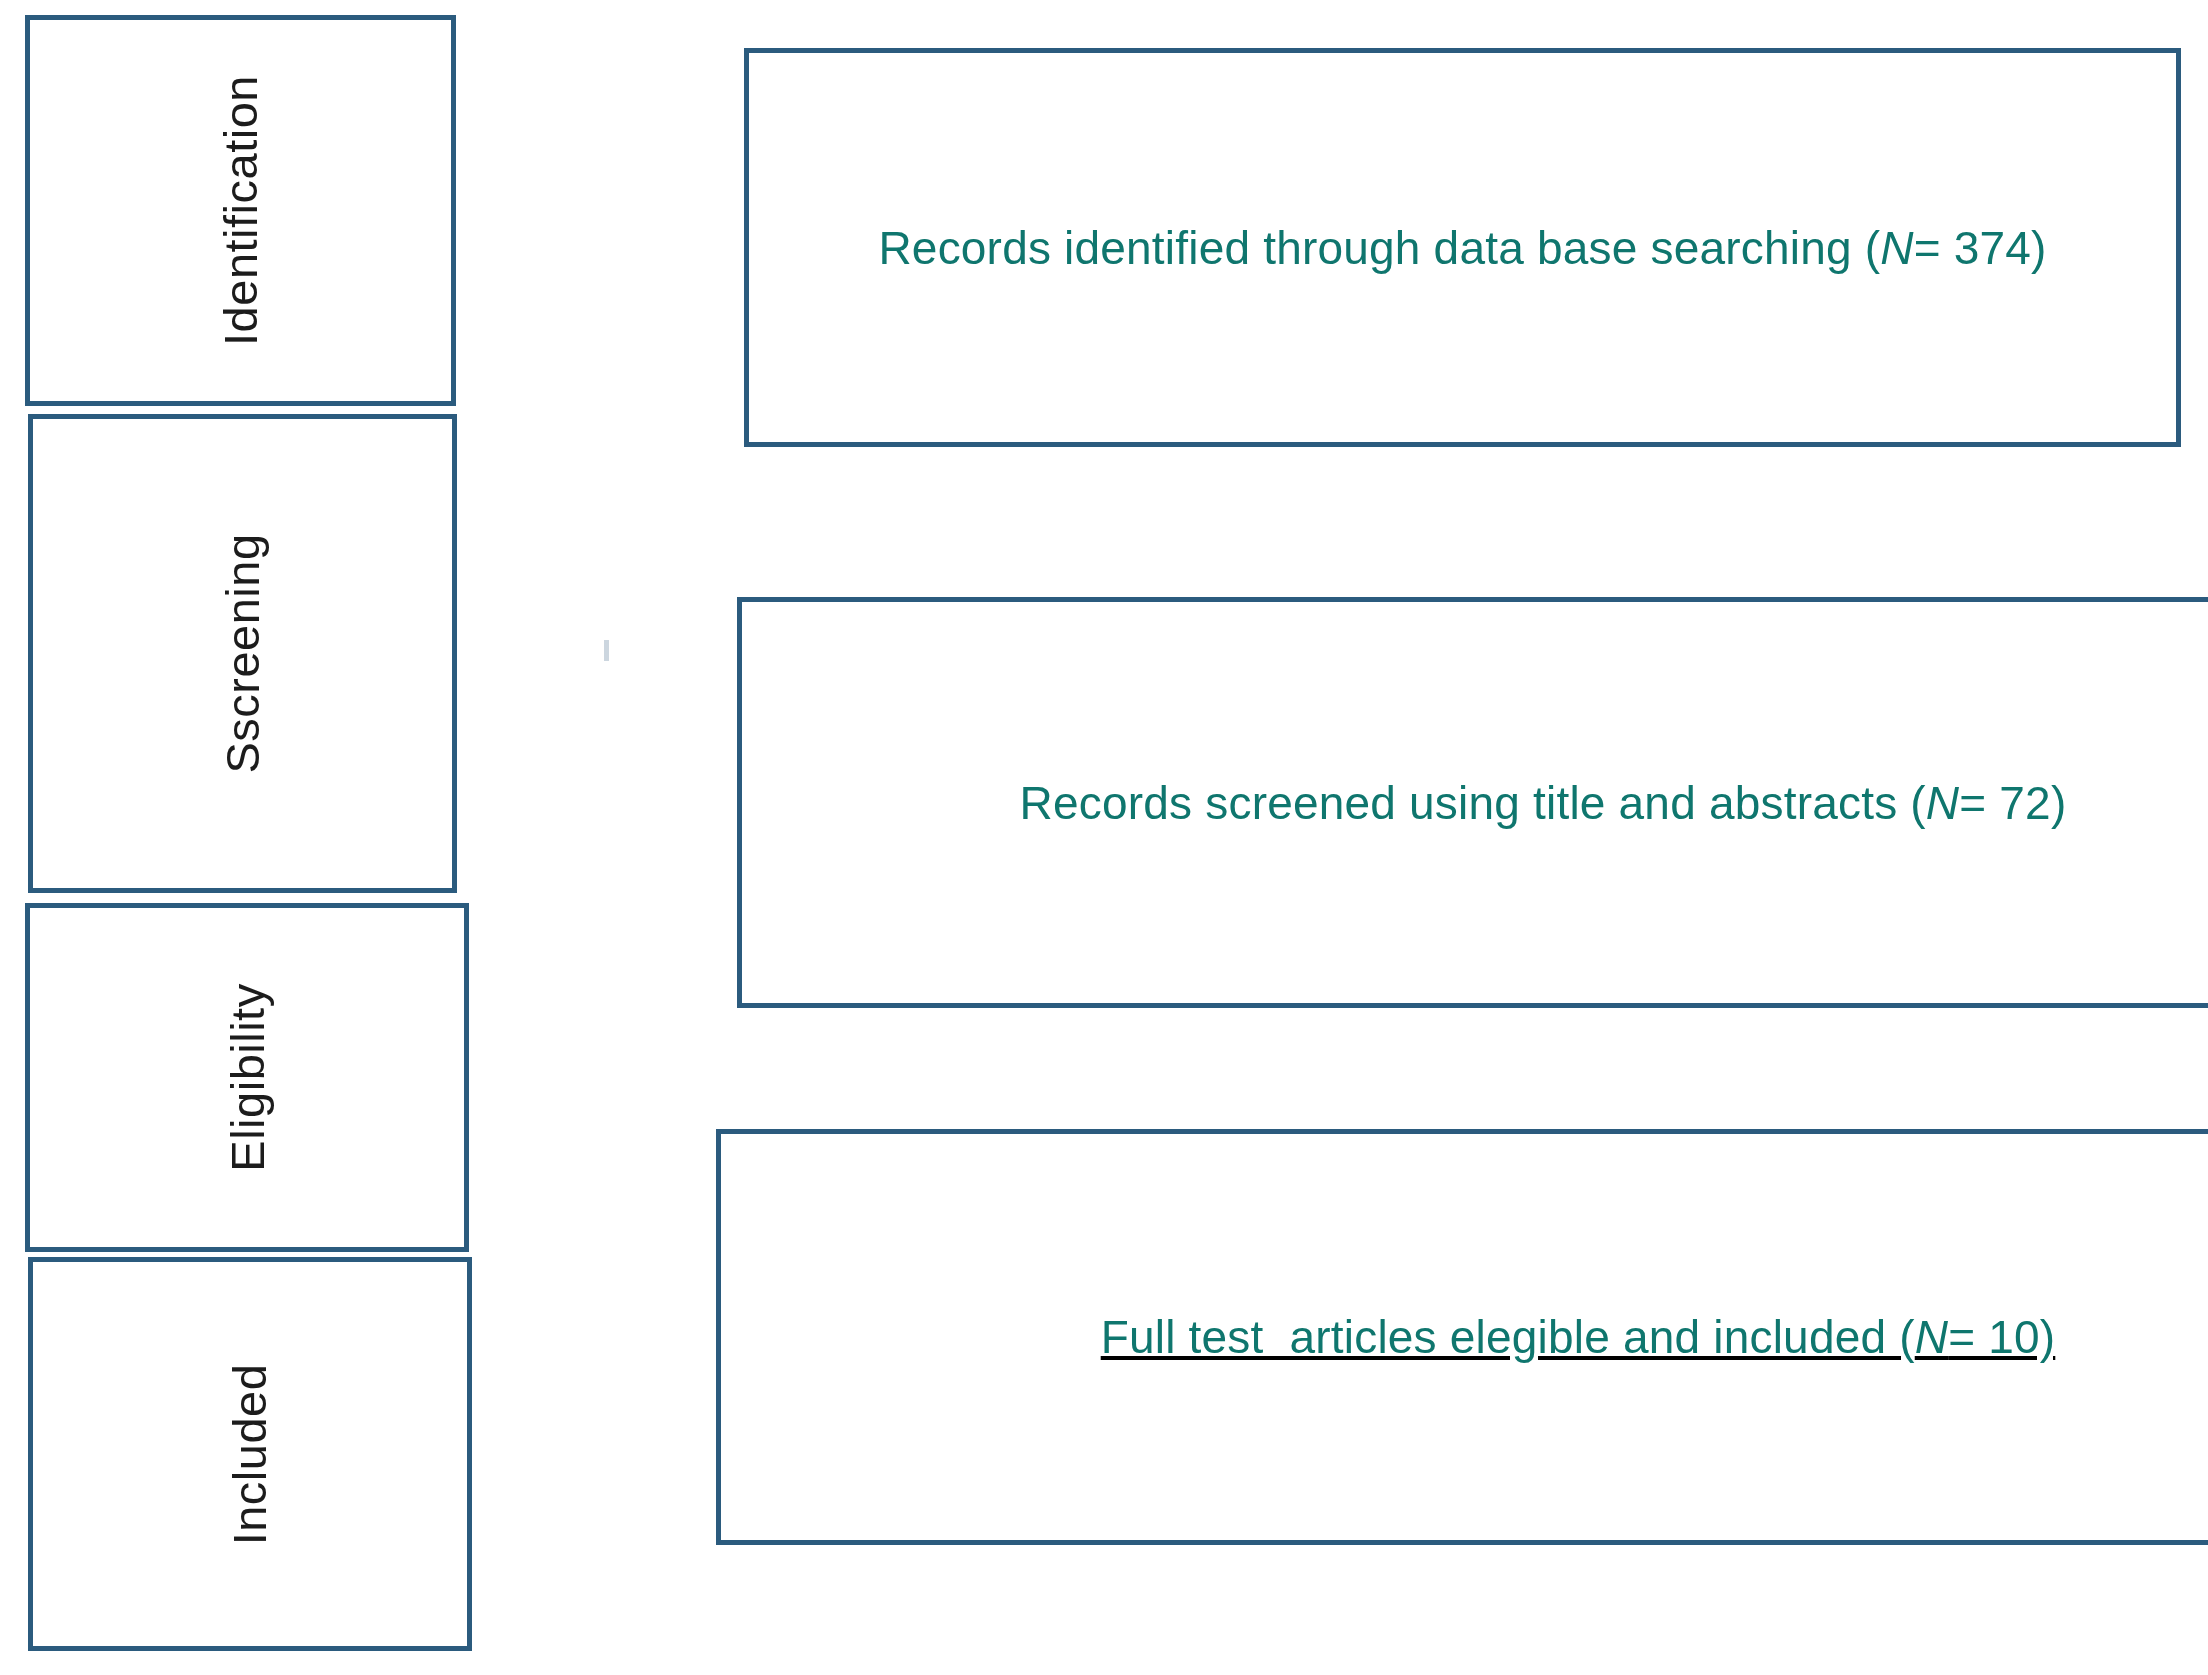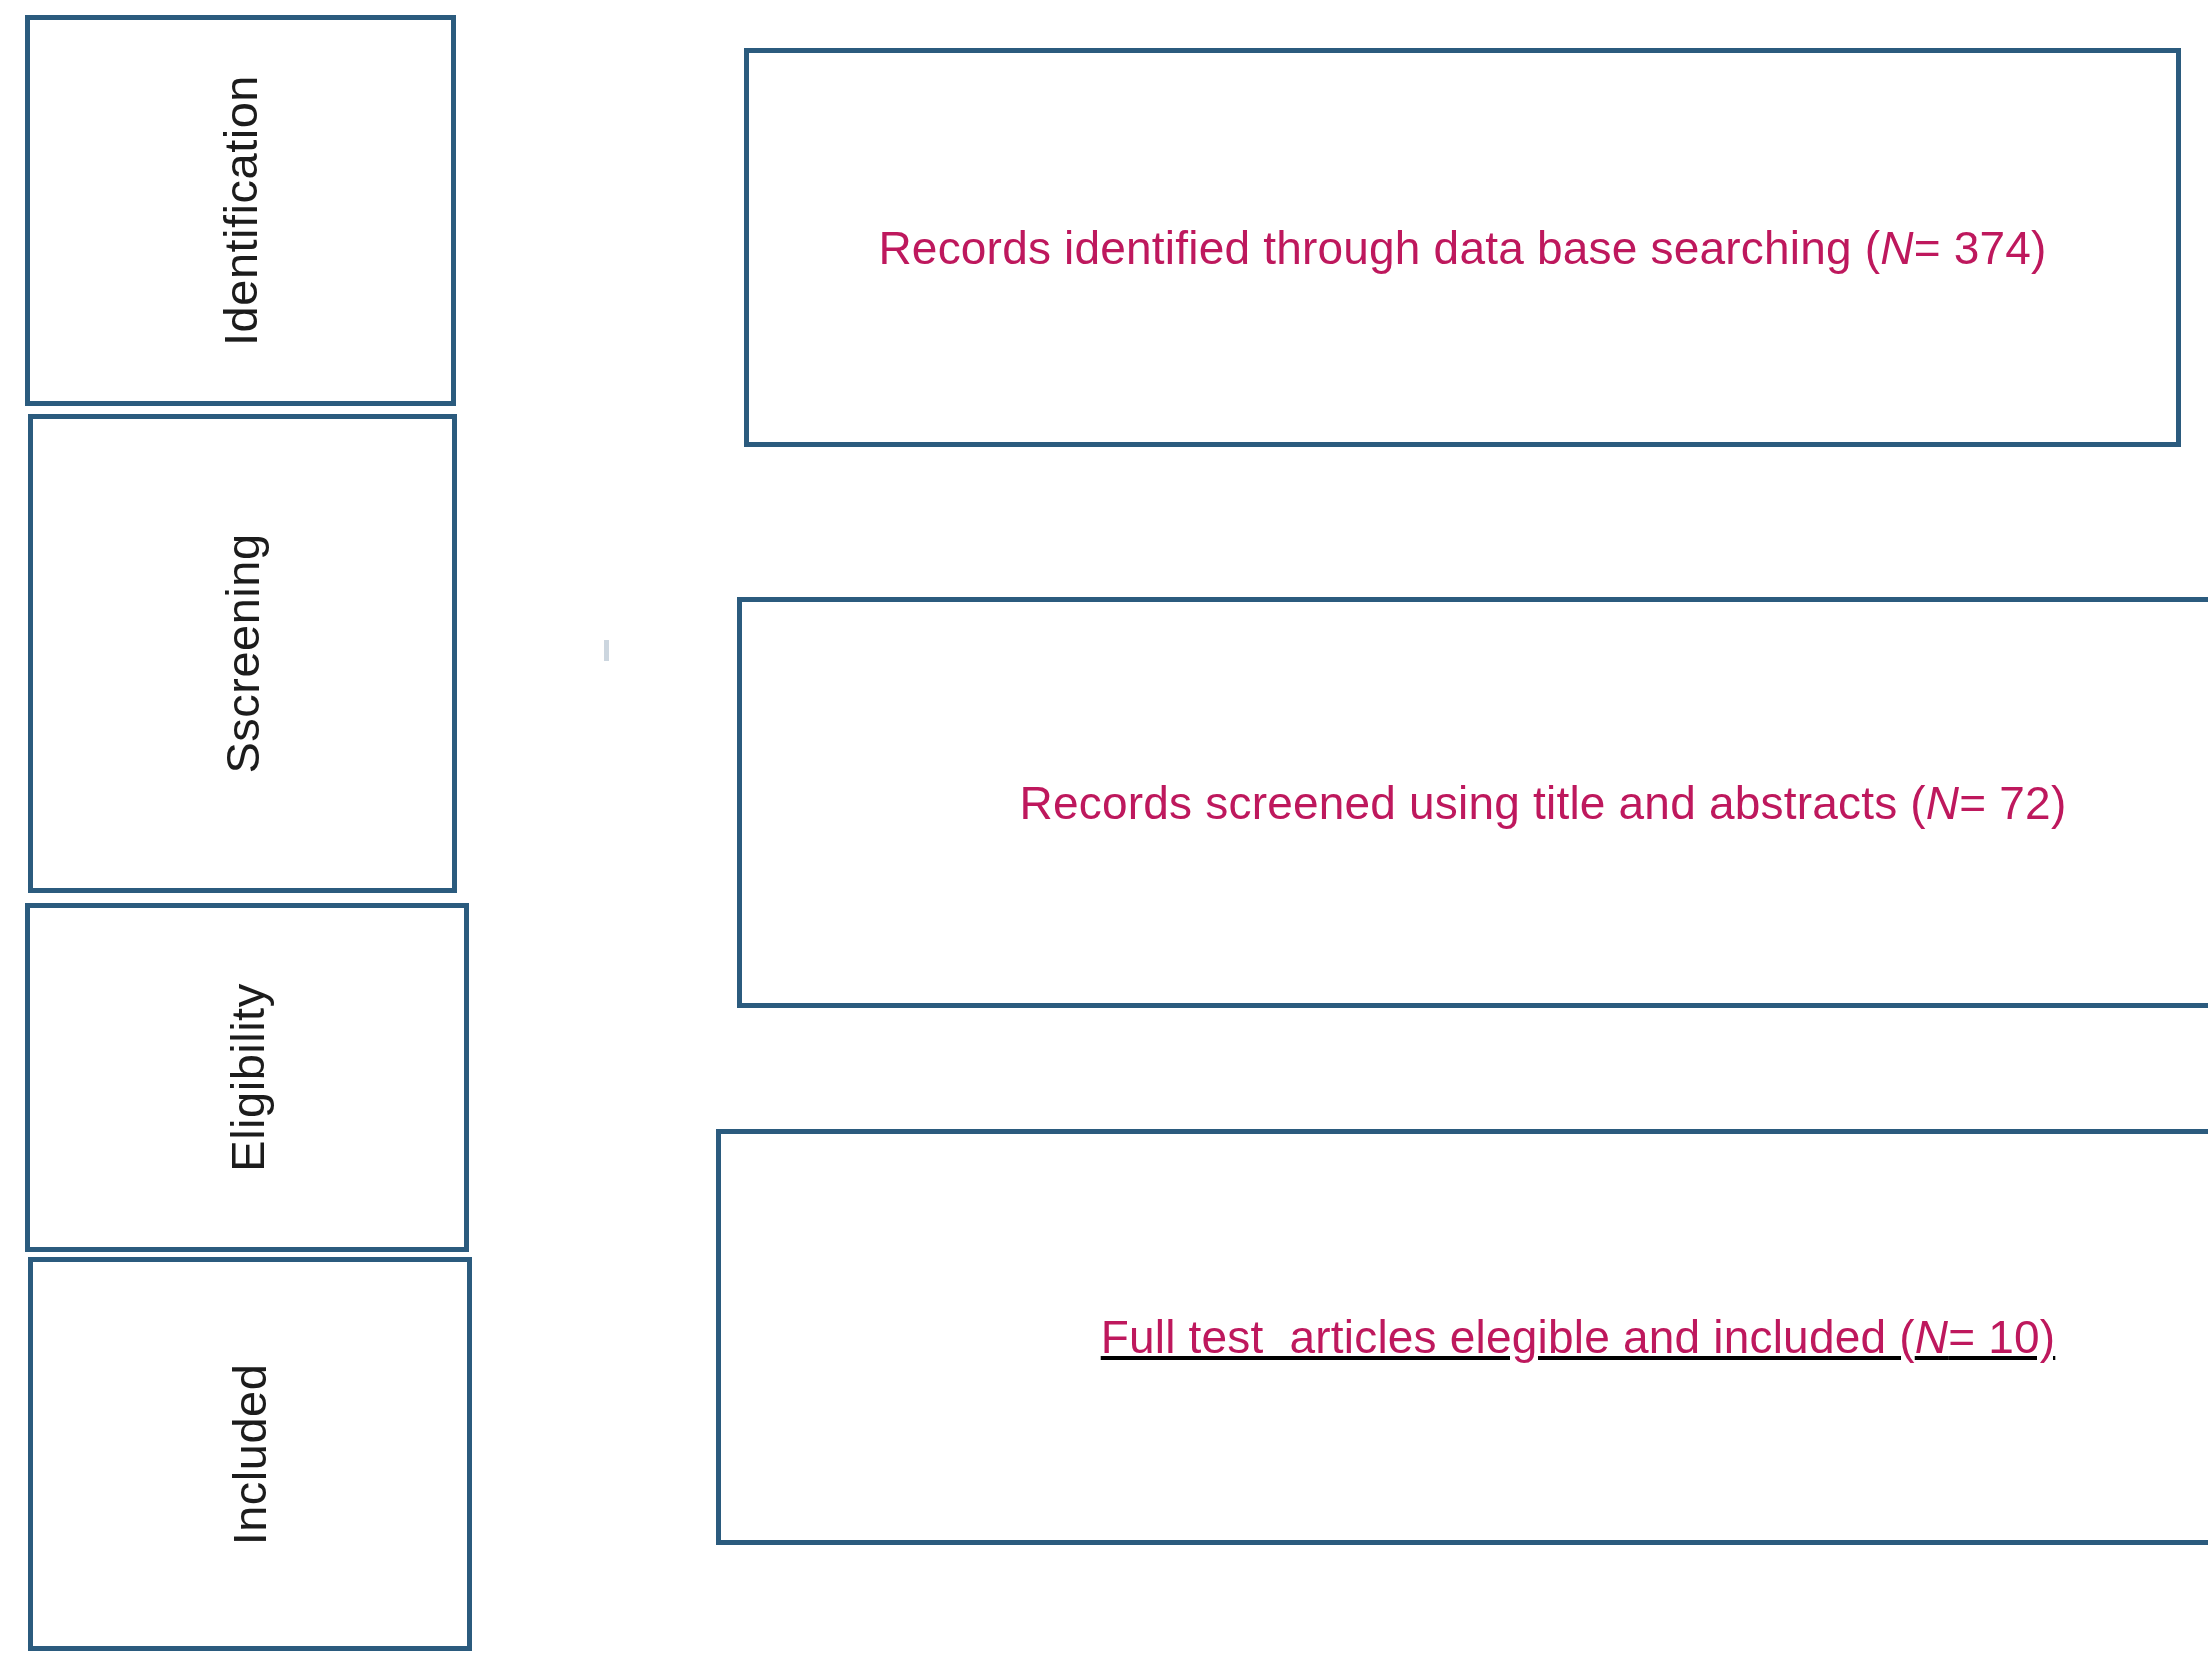--- a/index.html
+++ b/index.html
@@ -39,21 +39,21 @@
     transform-origin: center center;
     white-space: nowrap;
     font-size: 47px;
     color: #1c1c1c;
     letter-spacing: 0.5px;
   }
   .record-text {
     margin: 4px;
     padding: 0 40px;
     font-size: 46px;
-    color: #be185d;
+    color: #0f766e;
     text-align: center;
     white-space: pre-wrap;
     letter-spacing: 0.2px;
   }
   .record-text i { font-style: italic; }
 
   .artifact-dash {
     position: absolute;
     left: 604px;
     top: 640px;

